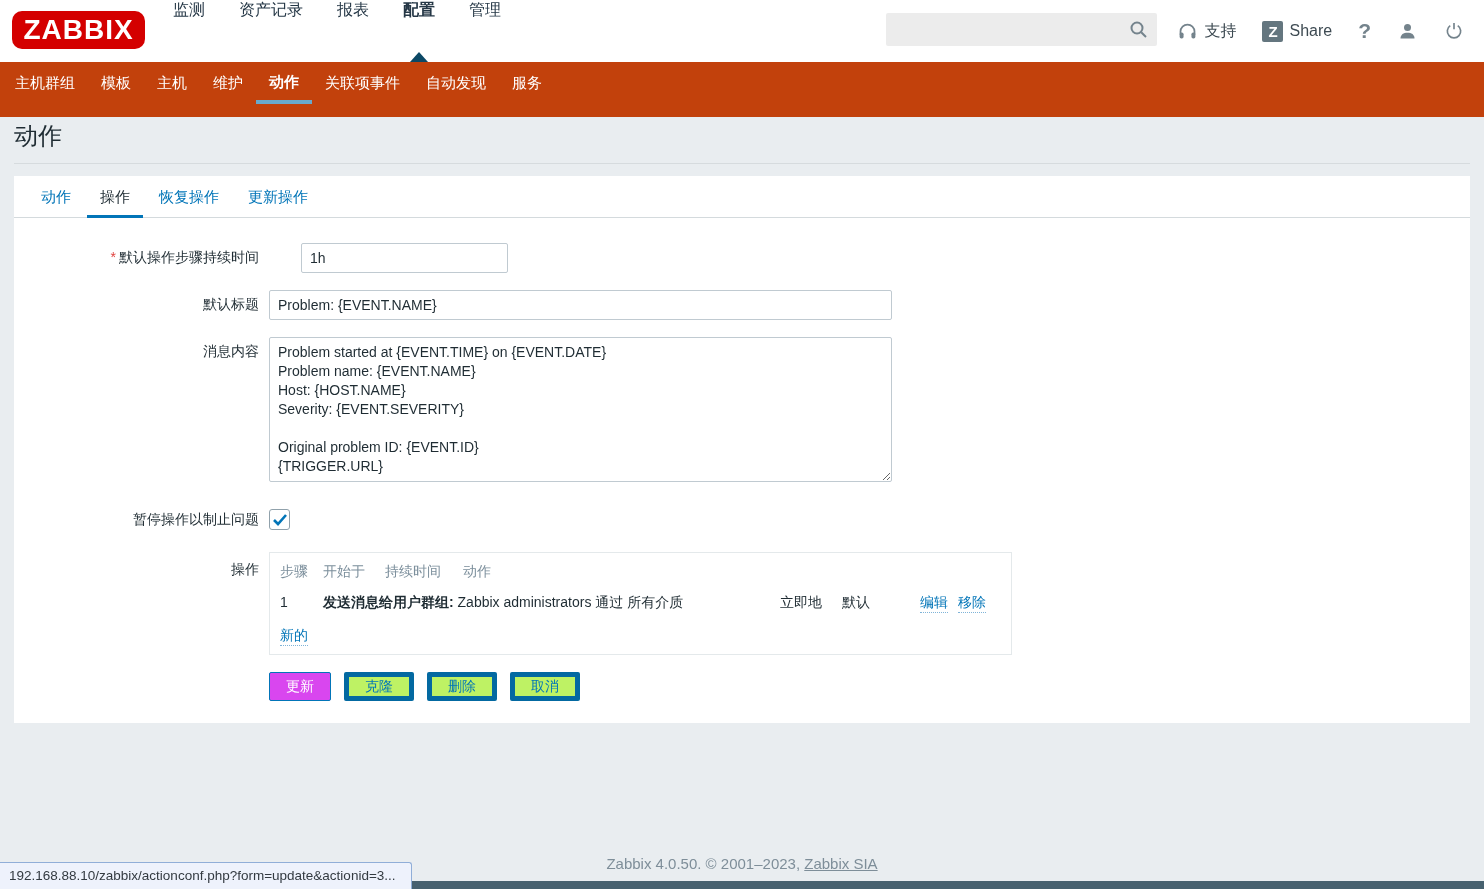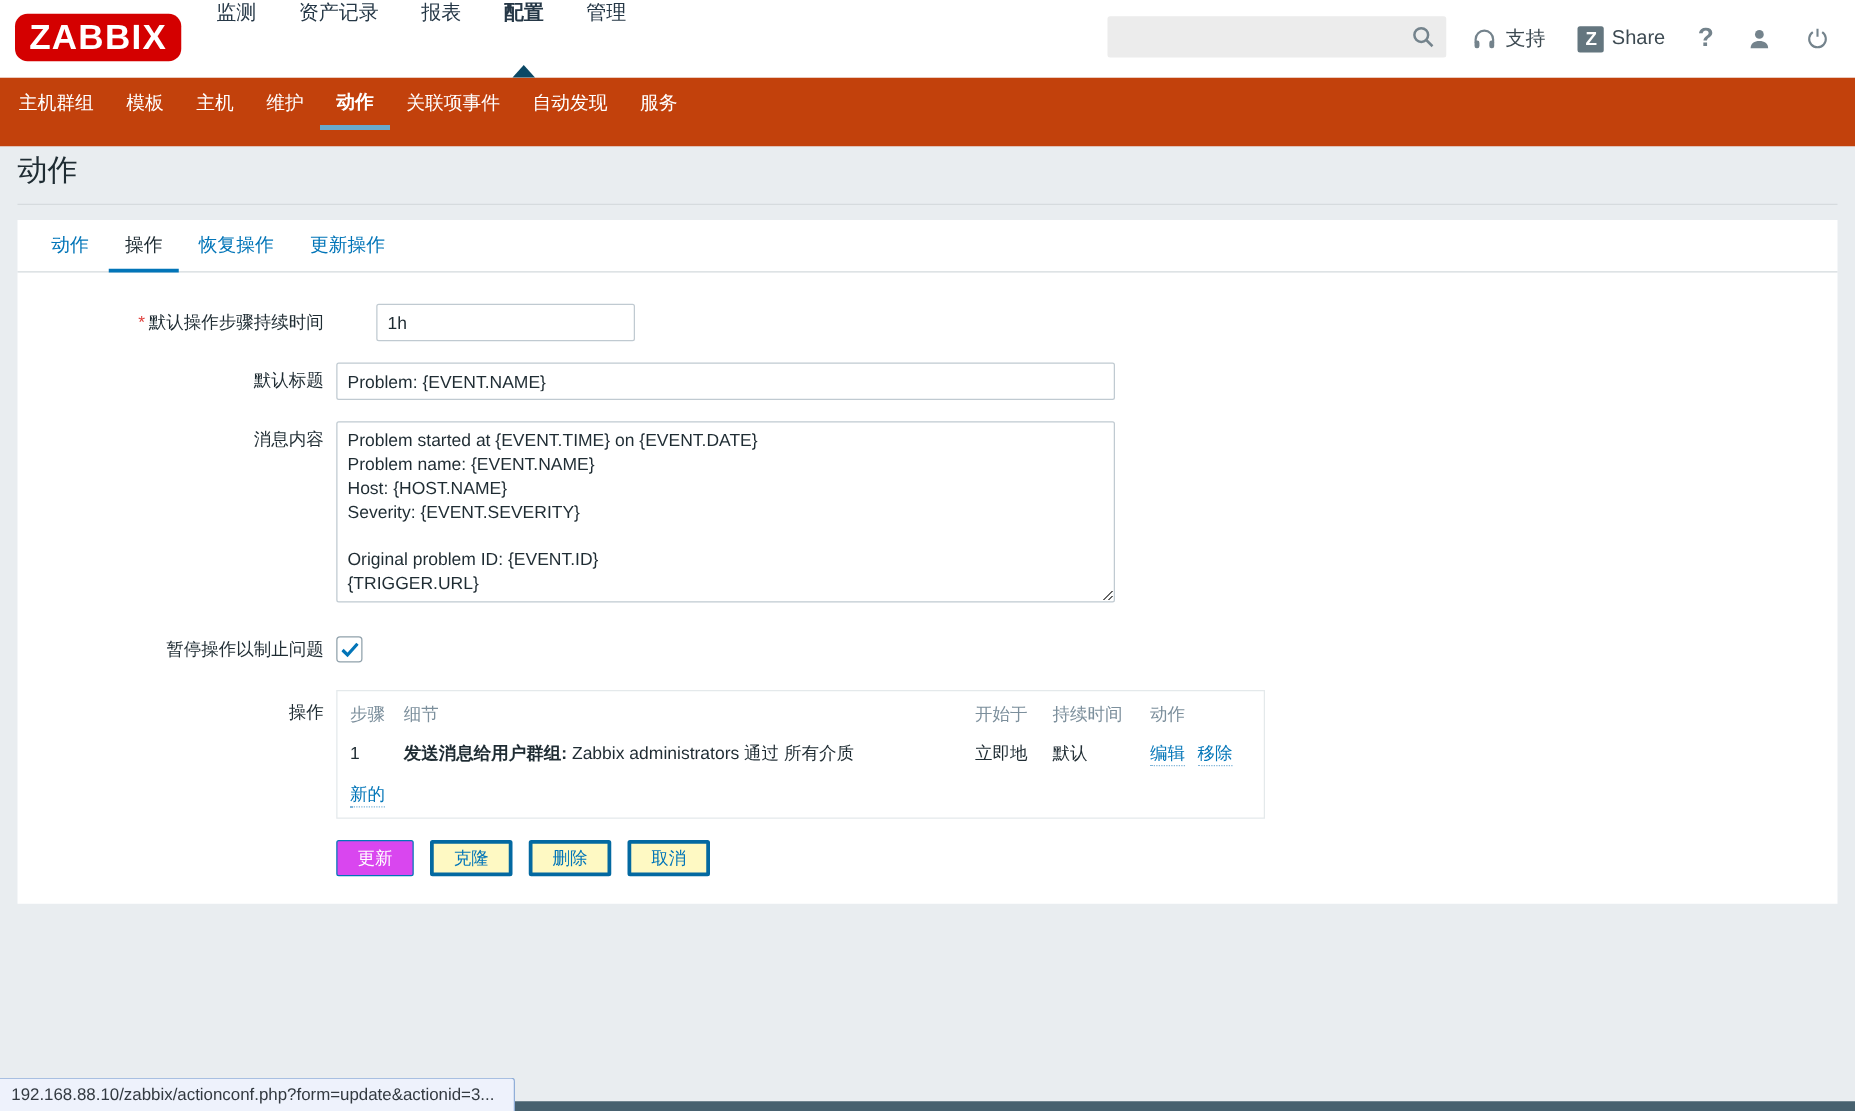--- a/index.html
+++ b/index.html
@@ -68,21 +68,21 @@
   .c-start{ width:62px; flex:none; }
   .c-dur  { width:78px; flex:none; }
   .c-act  { flex:1; display:flex; gap:10px; }
   .link-action { color:#0275b8; text-decoration:none; border-bottom:1px dotted #7fb4d8; cursor:pointer; }
   .new-link { display:inline-block; margin-top:3px; }
 
   .note { margin:0 0 18px 255px; }
   .btnrow { display:flex; gap:13px; margin-left:255px; }
   .btn { height:29px; border-radius:2px; padding:0 16px; font:14px "Liberation Sans", sans-serif; cursor:pointer; }
   .btn.primary { background:#d946ef; border:1px solid #0275b8; color:#fff; }
-  .btn.outline { background:#fef9c3; border:3px solid #0369a1; color:#0275b8; }
+  .btn.outline { background:#bef264; border:5px solid #0369a1; color:#0275b8; }
 
   .footer { position:absolute; bottom:17px; left:0; right:0; text-align:center; color:#7e8e99; font-size:15px; }
   .footer a { color:#7e8e99; text-decoration:underline; cursor:pointer; }
 
   .bottom-strip { position:absolute; left:0; right:0; bottom:0; height:8px; background:#47616f; }
   .status-bubble { position:absolute; left:0; bottom:0; height:27px; background:#eef2fc;
                    border-top:1px solid #90aed8; border-right:1px solid #90aed8; border-top-right-radius:3px;
                    line-height:25px; padding:0 15px 0 9px; font-size:13.5px; color:#333a41; z-index:5; }
 
   .ic { stroke:#74838c; fill:none; stroke-width:2; }
@@ -201,21 +201,20 @@
           </span>
         </div>
       </div>
 
       <div class="frow">
         <div class="flabel" style="padding-top:9px;">操作</div>
         <div class="ffield">
           <div class="ops">
             <div class="ops-head">
               <div class="c-step">步骤</div>
-              <div class="c-det">细节</div>
               <div class="c-start">开始于</div>
               <div class="c-dur">持续时间</div>
               <div class="c-act">动作</div>
             </div>
             <div class="ops-row">
               <div class="c-step">1</div>
               <div class="c-det"><b>发送消息给用户群组:</b><span> Zabbix administrators 通过 所有介质</span></div>
               <div class="c-start">立即地</div>
               <div class="c-dur">默认</div>
               <div class="c-act">
@@ -232,16 +231,19 @@
       <div class="btnrow">
         <button class="btn primary">更新</button>
         <button class="btn outline">克隆</button>
         <button class="btn outline">删除</button>
         <button class="btn outline">取消</button>
       </div>
 
     </div>
   </div>
 
+  <div class="footer">
+    <span>Zabbix 4.0.50. © 2001–2023, </span><a>Zabbix SIA</a>
+  </div>
 
   <div class="bottom-strip"></div>
   <div class="status-bubble">192.168.88.10/zabbix/actionconf.php?form=update&amp;actionid=3...</div>
 </div>
 
 </body></html>

